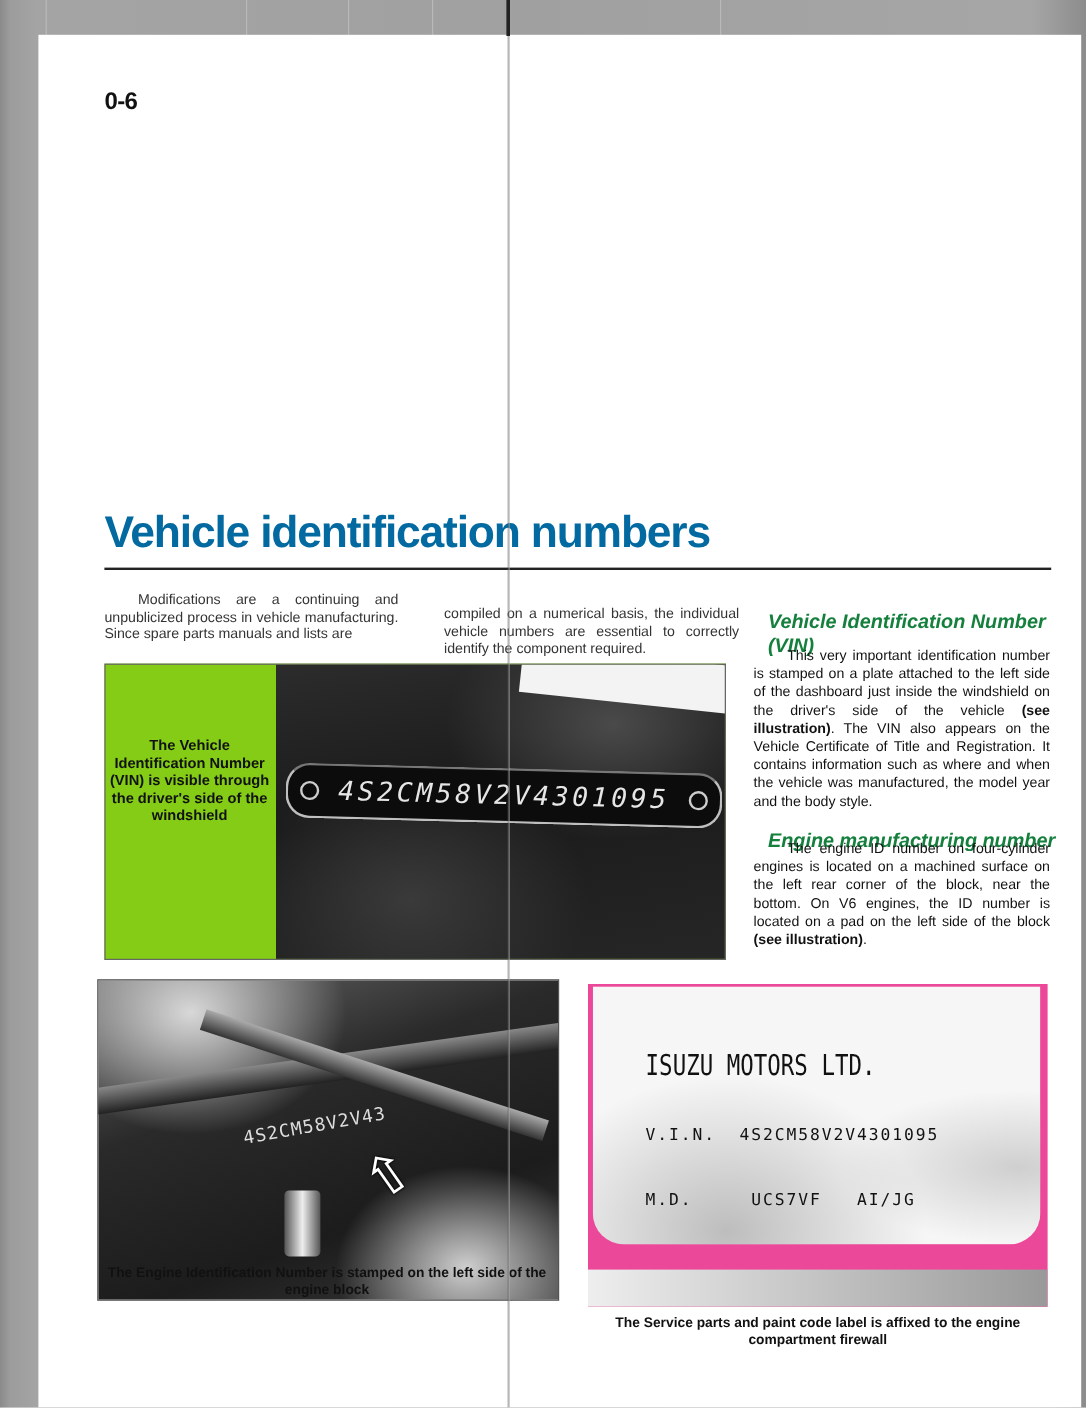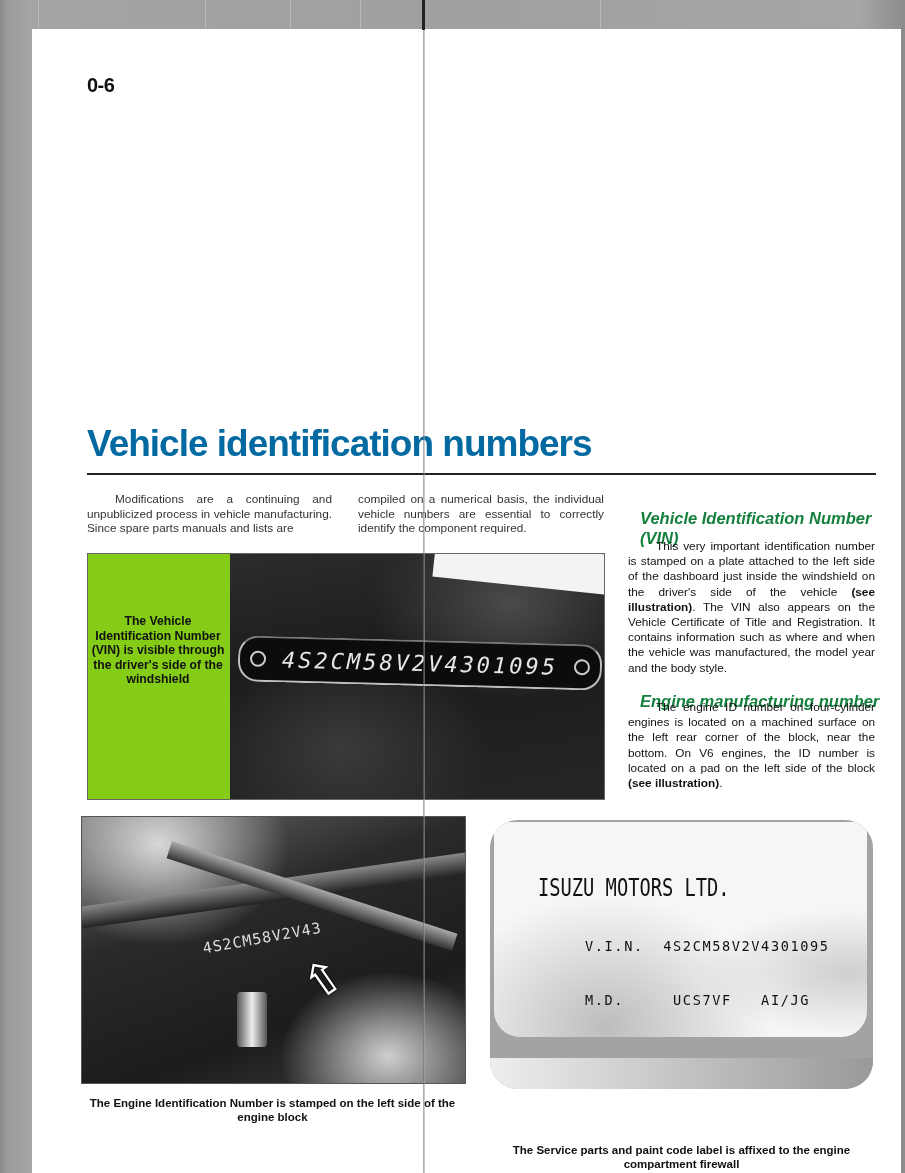--- a/index.html
+++ b/index.html
@@ -61,53 +61,53 @@
       radial-gradient(ellipse at 80% 90%, #cfcfcf 0%, transparent 25%),
       linear-gradient(160deg,#6a6a6a 0%,#2a2a2a 35%,#1c1c1c 70%,#3c3c3c 100%);
   }
   .eng-bar1 { position:absolute; left:-20px; top:60px; width:460px; height:22px; background:linear-gradient(#888,#222); transform:rotate(-8deg); }
   .eng-bar2 { position:absolute; left:80px; top:70px; width:300px; height:18px; background:linear-gradient(#aaa,#333); transform:rotate(18deg); }
   .eng-stamp { position:absolute; left:120px; top:112px; font-family:"DejaVu Sans Mono", monospace; font-size:15px; color:#ddd; transform:rotate(-10deg); letter-spacing:1px; }
   .eng-bolt { position:absolute; left:155px; top:175px; width:30px; height:55px; background:linear-gradient(90deg,#555,#eee,#555); border-radius:4px; }
   .eng-arrow { position:absolute; left:222px; top:135px; font-size:46px; color:#fff; transform:rotate(-35deg); text-shadow:0 0 2px #000,0 0 2px #000; }
 
   
-  .label-fig { position:absolute; left:490px; top:820px; width:383px; height:269px; background:#a3a3a3; overflow:hidden;border-radius:28px; }
+  .label-fig { position:absolute; left:490px; top:820px; width:383px; height:269px; background:#ec4899; overflow:hidden; }
   .label-sticker {
     position:absolute; left:4px; top:2px; width:373px; height:215px; border-radius:0 0 26px 26px;
     background: radial-gradient(ellipse at 30% 95%, #bdbdbd 0%, transparent 45%), radial-gradient(ellipse at 95% 70%,#cfcfcf 0%, transparent 30%), #f6f6f6;
   }
   .label-bottom { position:absolute; left:0; top:238px; width:383px; height:31px; background:linear-gradient(90deg,#eee,#bbb 60%,#999); }
   .label-text { position:absolute; left:48px; top:18px; font-family:"DejaVu Sans Mono", monospace; color:#111; white-space:pre; }
   .label-brand { font-size:24px; line-height:24px; letter-spacing:0px; transform:scaleX(.78); transform-origin:left; display:block; }
-  .label-line { font-size:13.6px; line-height:16.2px; letter-spacing:1.6px; display:block;margin-left:47px; }
+  .label-line { font-size:13.6px; line-height:16.2px; letter-spacing:1.6px; display:block; }
 
   .fig-caption { position:absolute; font-size:11.5px; font-weight:bold; text-align:center; color:#111; line-height:14px; }
-  .fig-caption.eng { left:81px; top:1096px; width:383px; }
-  .fig-caption.lbl { left:490px; top:1143px; width:383px; }
+  .fig-caption.eng { left:81px; top:1054px; width:383px; }
+  .fig-caption.lbl { left:490px; top:1096px; width:383px; }
 </style>
 </head>
 <body>
 
 <div class="scan-line" style="left:38px"></div>
 <div class="scan-line" style="left:205px"></div>
 <div class="scan-line" style="left:290px"></div>
 <div class="scan-line" style="left:360px"></div>
 <div class="scan-line" style="left:600px"></div>
 <div class="fold-top"></div>
 
 <div class="page"></div>
 <div class="fold"></div>
 
 <div class="page-number">0-6</div>
 <h1 class="title">Vehicle identification numbers</h1>
 <div class="rule"></div>
 
 <p class="intro c1" style="margin:0">Modifications are a continuing and unpublicized process in vehicle manufacturing. Since spare parts manuals and lists are</p>
-<p class="intro c2" style="margin:0">compiled on a numerical basis, the individual vehicle numbers are essential to correctly identify the component required.</p>
+<p class="intro c2" style="margin:12px">compiled on a numerical basis, the individual vehicle numbers are essential to correctly identify the component required.</p>
 
 <h2 class="side-head" style="top:496px;width:250px">Vehicle Identification Number (VIN)</h2>
 <p class="side-text" style="top:539px;margin:0"><span class="ind"></span><span>This very important identification number is stamped on a plate attached to the left side of the dashboard just inside the windshield on the driver's side of the vehicle </span><b>(see illustration)</b><span>. The VIN also appears on the Vehicle Certificate of Title and Registration. It contains information such as where and when the vehicle was manufactured, the model year and the body style.</span></p>
 
 <h2 class="side-head" style="top:679px">Engine manufacturing number</h2>
 <p class="side-text" style="top:700px;margin:0"><span class="ind"></span><span>The engine ID number on four-cylinder engines is located on a machined surface on the left rear corner of the block, near the bottom. On V6 engines, the ID number is located on a pad on the left side of the block </span><b>(see illustration)</b><span>.</span></p>
 
 <div class="vin-fig">
   <div class="vin-caption">The Vehicle Identification Number (VIN) is visible through the driver's side of the windshield</div>
   <div class="vin-photo">

